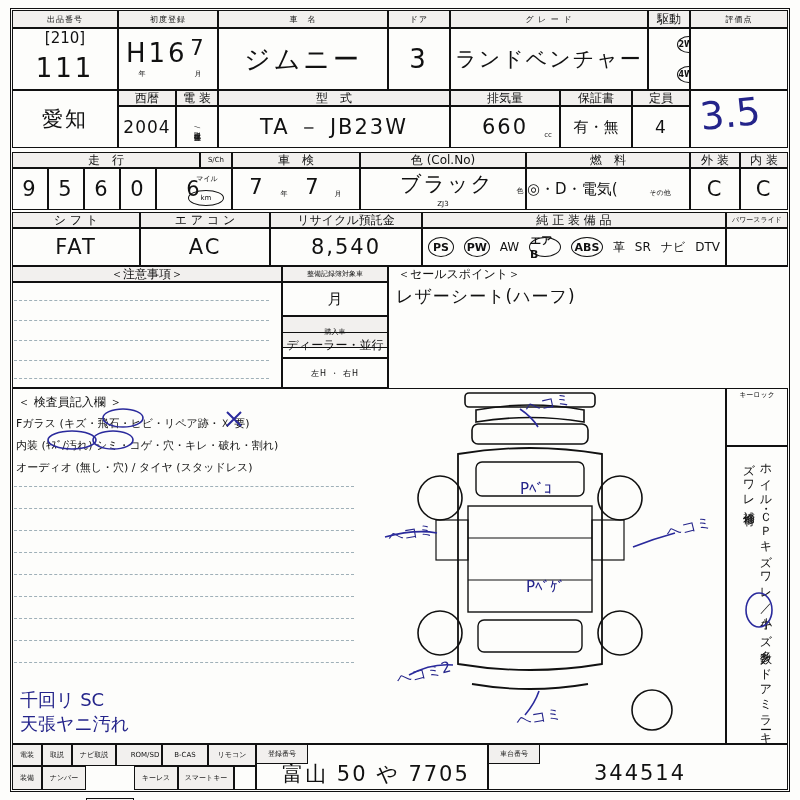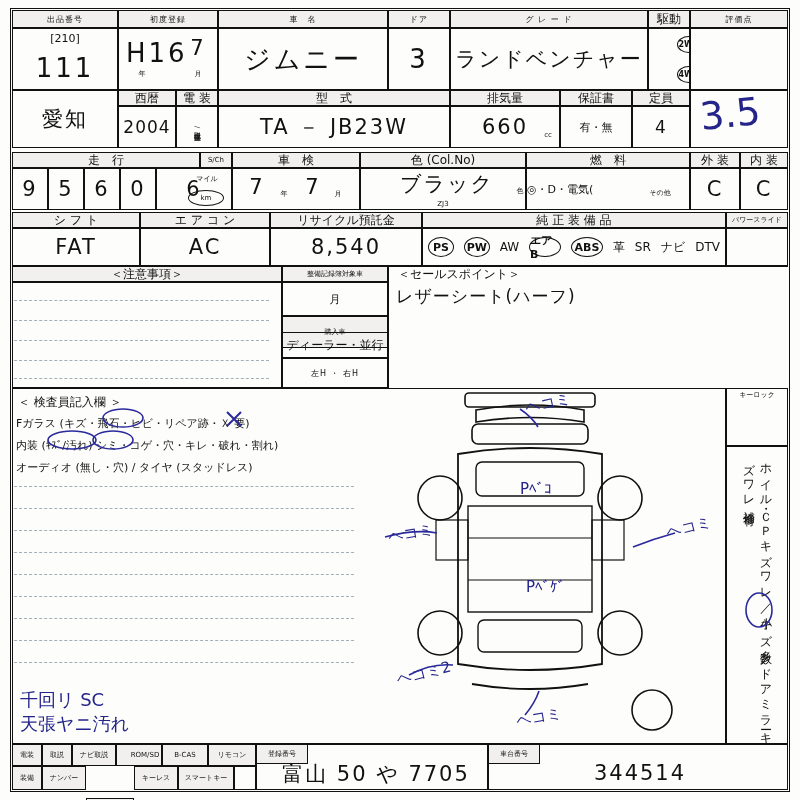--- a/index.html
+++ b/index.html
@@ -32,21 +32,21 @@
   }
   .nb { border: none; }
   .lbl-sm { font-size: 8px; letter-spacing: 1px; }
   .lbl-xs { font-size: 12px; letter-spacing: 0px; }
   .val {
     font-size: 21px;
     letter-spacing: 2px;
   }
   .val-lg { font-size: 26px; letter-spacing: 3px; }
   .val-md { font-size: 17px; letter-spacing: 1px; }
-  .val-sm { font-size: 11px; }
+  .val-sm { font-size: 15px; }
   .hdr {
     background: #f2f0ee;
   }
   .vert {
     writing-mode: vertical-rl;
     text-orientation: upright;
     letter-spacing: 2px;
     font-size: 10px;
   }
   .tiny { font-size: 7px; letter-spacing: 0; }

